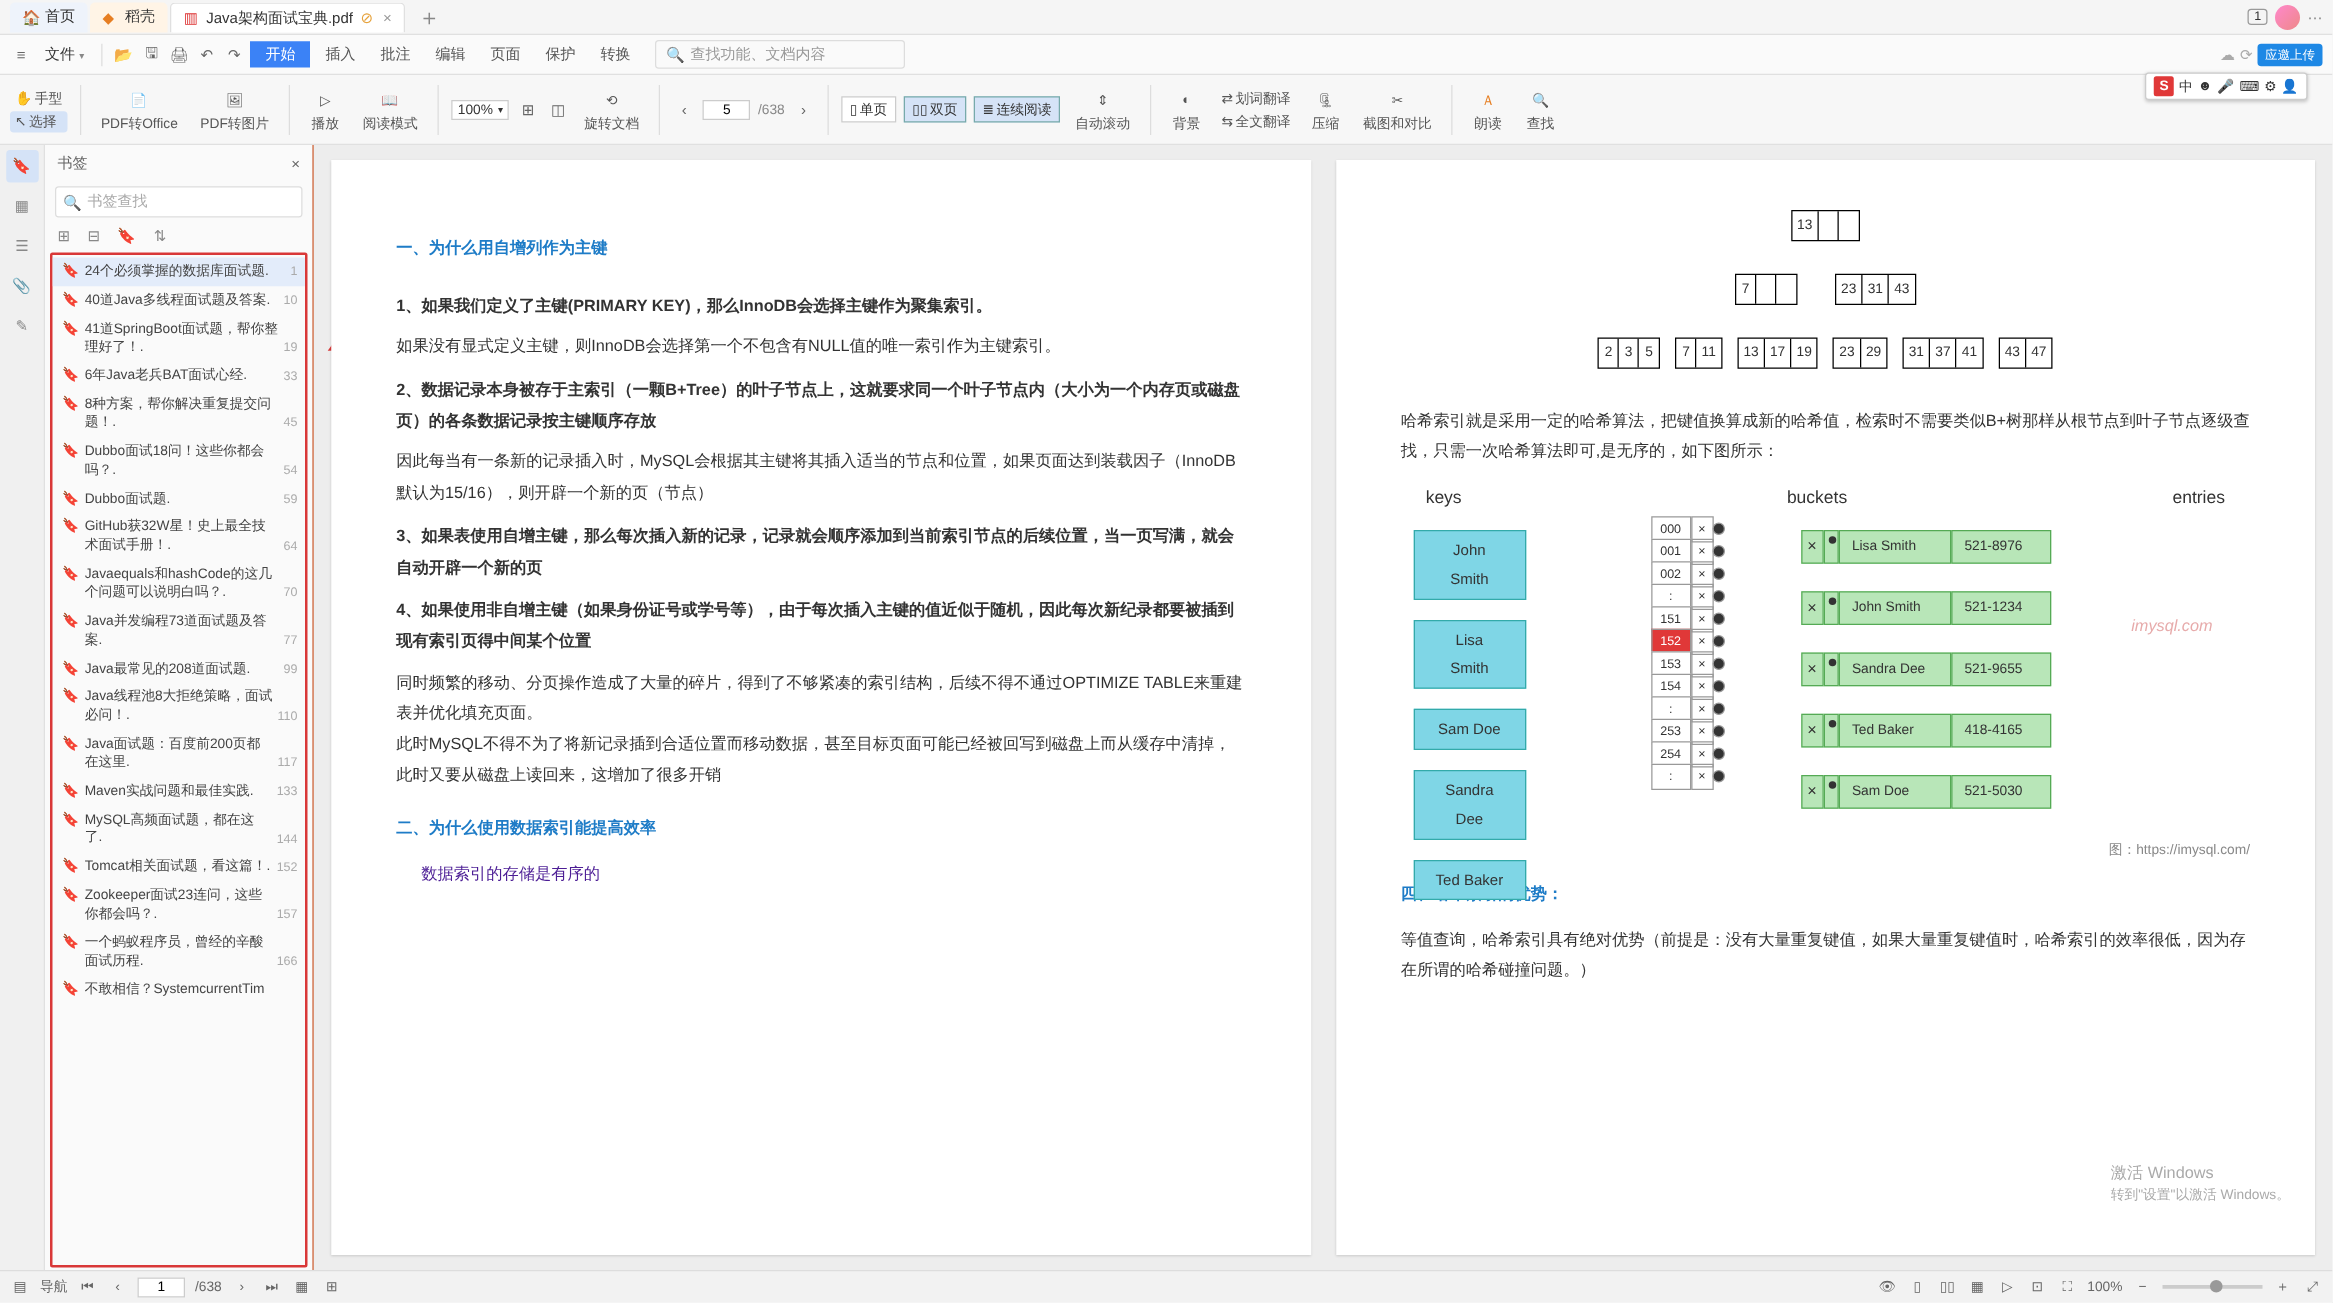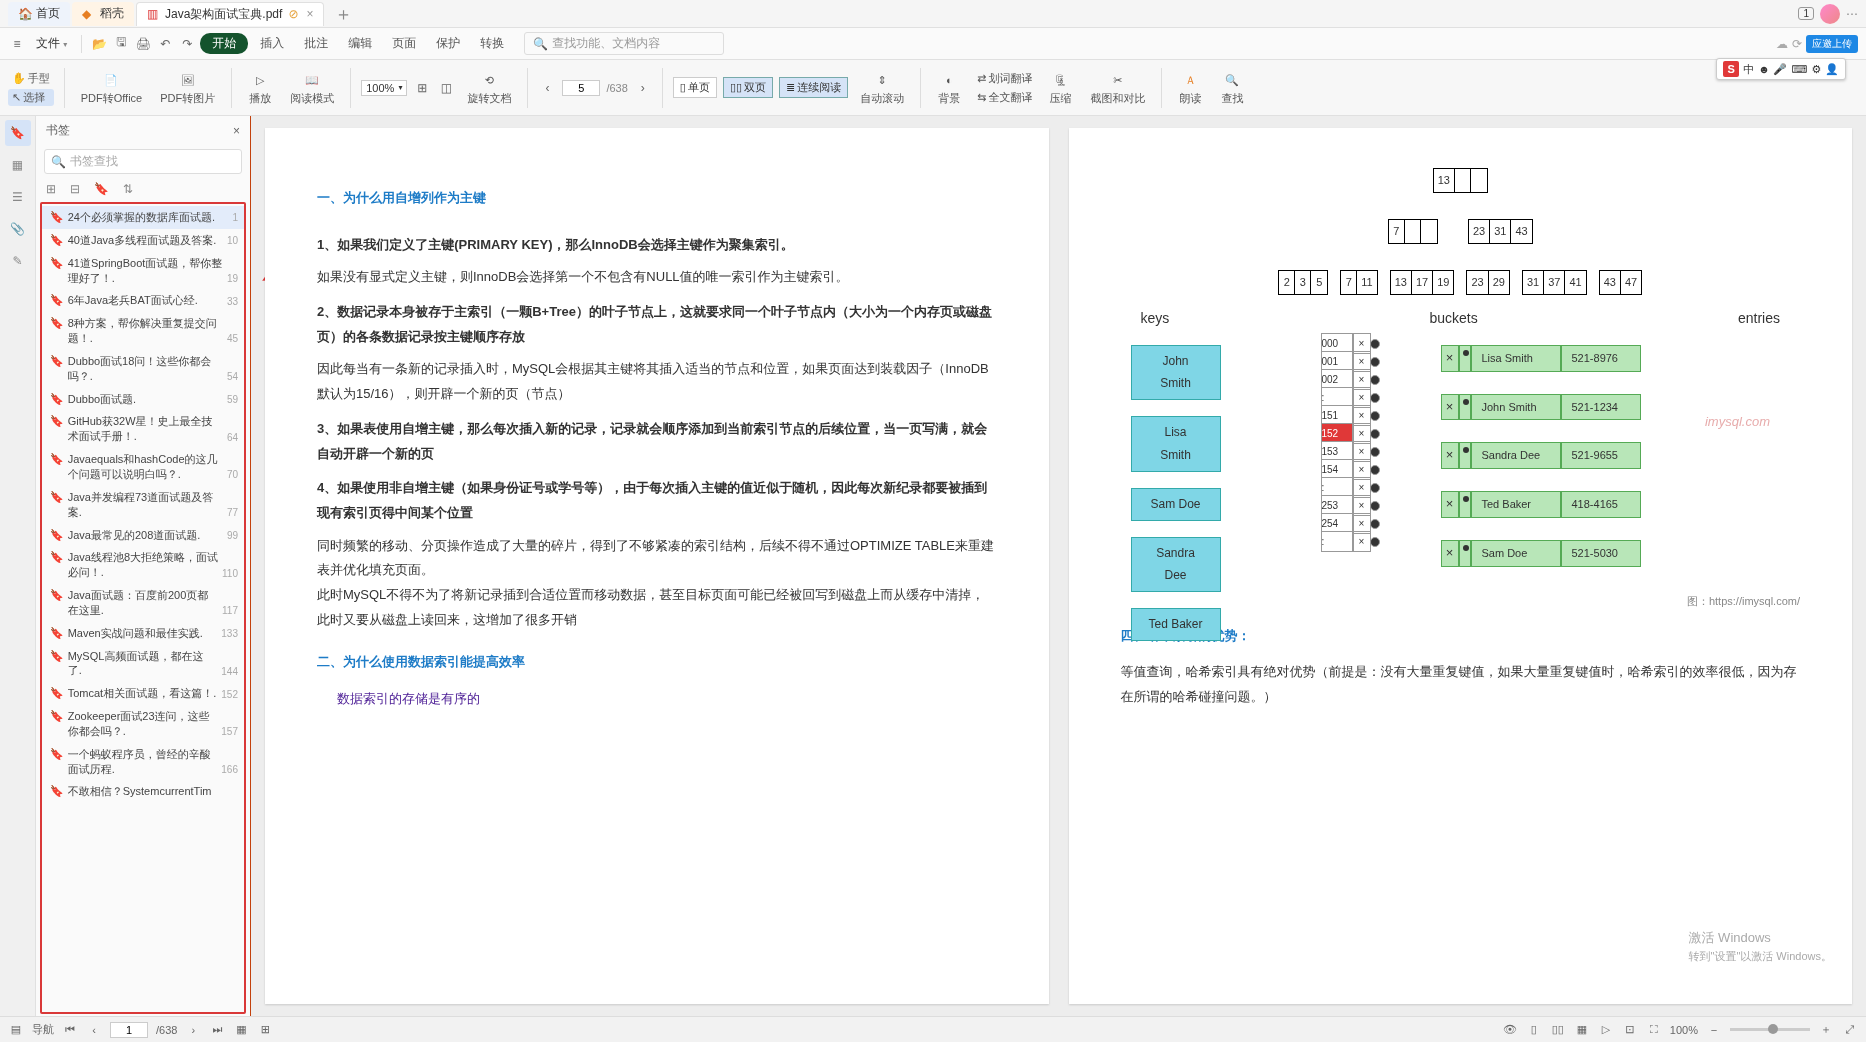--- a/index.html
+++ b/index.html
@@ -13,21 +13,21 @@
 .tab-close{margin-left:8px;color:#999;cursor:pointer}
 .tab-add{color:#888;font-size:18px;padding:0 8px;cursor:pointer}
 .titlebar-right{margin-left:auto;display:flex;align-items:center;gap:6px}
 .badge-1{border:1px solid #999;border-radius:3px;padding:0 4px;font-size:10px}
 .avatar{width:20px;height:20px;border-radius:50%;background:linear-gradient(135deg,#f8c,#e88)}
 .menubar{height:32px;background:#fafafa;border-bottom:1px solid #e0e0e0;display:flex;align-items:center;padding:0 8px;gap:4px}
 .menu-icn{width:18px;height:18px;display:flex;align-items:center;justify-content:center;color:#666;cursor:pointer}
 .menu-file{font-size:12px;padding:0 6px;cursor:pointer}
 .menu-drop{font-size:8px;color:#888}
 .menu-sep{width:1px;height:18px;background:#ddd;margin:0 4px}
-.menu-start{background:#14532d;color:#fff;padding:2px 12px;border-radius:10px;font-size:12px;cursor:pointer}
+.menu-start{background:#3b82f6;color:#fff;padding:2px 12px;border-radius:0;font-size:12px;cursor:pointer}
 .menu-item{font-size:12px;color:#555;padding:0 8px;cursor:pointer}
 .search-box{margin-left:8px;display:flex;align-items:center;border:1px solid #ddd;border-radius:3px;padding:2px 8px;width:200px;color:#999}
 .menubar-right{margin-left:auto;display:flex;align-items:center;gap:4px}
 .cloud-badge{background:#1e88e5;color:#fff;font-size:10px;padding:2px 6px;border-radius:3px}
 .toolbar{height:56px;background:#f7f7f7;border-bottom:1px solid #e0e0e0;display:flex;align-items:center;padding:0 8px;gap:6px}
 .tool{display:flex;flex-direction:column;align-items:center;justify-content:center;padding:2px 6px;cursor:pointer;font-size:11px;color:#555;height:48px;min-width:36px}
 .tool-icon{width:22px;height:22px;display:flex;align-items:center;justify-content:center;color:#555}
 .tool-sel{display:flex;flex-direction:column;gap:2px}
 .tool-sel-row{display:flex;align-items:center;gap:2px;font-size:11px;color:#555;cursor:pointer;padding:1px 4px}
 .tool-sel-row.active{background:#d5e3f7;border-radius:3px}
@@ -61,21 +61,21 @@
 .bnode span{border-right:1px solid #000;padding:1px 4px;min-width:16px;text-align:center}
 .bnode span:last-child{border-right:none}
 .btree-row{display:flex;gap:30px;margin-top:26px;justify-content:center}
 .leaves{display:flex;gap:12px;margin-top:26px}
 .hash-diagram{position:relative;margin-top:10px}
 .hash-cols{display:flex;justify-content:space-between;font-weight:normal;font-size:14px;color:#333;padding:0 20px}
 .hash-keys{position:absolute;left:10px;top:40px;display:flex;flex-direction:column;gap:16px}
 .hkey{background:#7fd6e6;border:1px solid #3aa;padding:4px 16px;font-size:12px;text-align:center;width:90px}
 .hbuckets{position:absolute;left:200px;top:30px;display:flex;flex-direction:column}
 .hbrow{display:flex;align-items:center;height:18px}
-.hb-n{border:1px solid #999;width:32px;text-align:left;font-size:10px;background:#fff}
+.hb-n{border:1px solid #999;width:32px;text-align:center;font-size:10px;background:#fff}
 .hb-n.red{background:#e03838;color:#fff}
 .hb-x{border:1px solid #999;width:18px;text-align:center;font-size:10px}
 .hb-dot{width:10px;height:10px;border-radius:50%;background:#333;margin-left:-1px;border:1px solid #999}
 .hentries{position:absolute;left:320px;top:40px;display:flex;flex-direction:column;gap:22px}
 .hentry{display:flex}
 .he-x{border:1px solid #5a5;width:18px;text-align:center;background:#b8e6b8}
 .he-dot{width:12px;border:1px solid #5a5;background:#b8e6b8;position:relative}
 .he-dot::after{content:"";position:absolute;width:6px;height:6px;background:#333;border-radius:50%;top:4px;left:3px}
 .he-name{border:1px solid #5a5;padding:2px 10px;background:#b8e6b8;font-size:11px;width:90px}
 .he-ph{border:1px solid #5a5;padding:2px 10px;background:#b8e6b8;font-size:11px;width:80px}
@@ -444,20 +444,21 @@
               <span>37</span>
               <span>41</span>
             </div>
             <div class="bnode">
               <span>43</span>
               <span>47</span>
             </div>
           </div>
       </div>
 
+      <p style="margin-top:30px">哈希索引就是采用一定的哈希算法，把键值换算成新的哈希值，检索时不需要类似B+树那样从根节点到叶子节点逐级查找，只需一次哈希算法即可,是无序的，如下图所示：</p>
 
       
       <div class="hash-diagram" style="height:280px">
         <div class="hash-cols">
           <span>keys</span>
           <span>buckets</span>
           <span>entries</span>
         </div>
         <div class="hash-keys" id="hkeys">
             <div class="hkey">John Smith</div>

